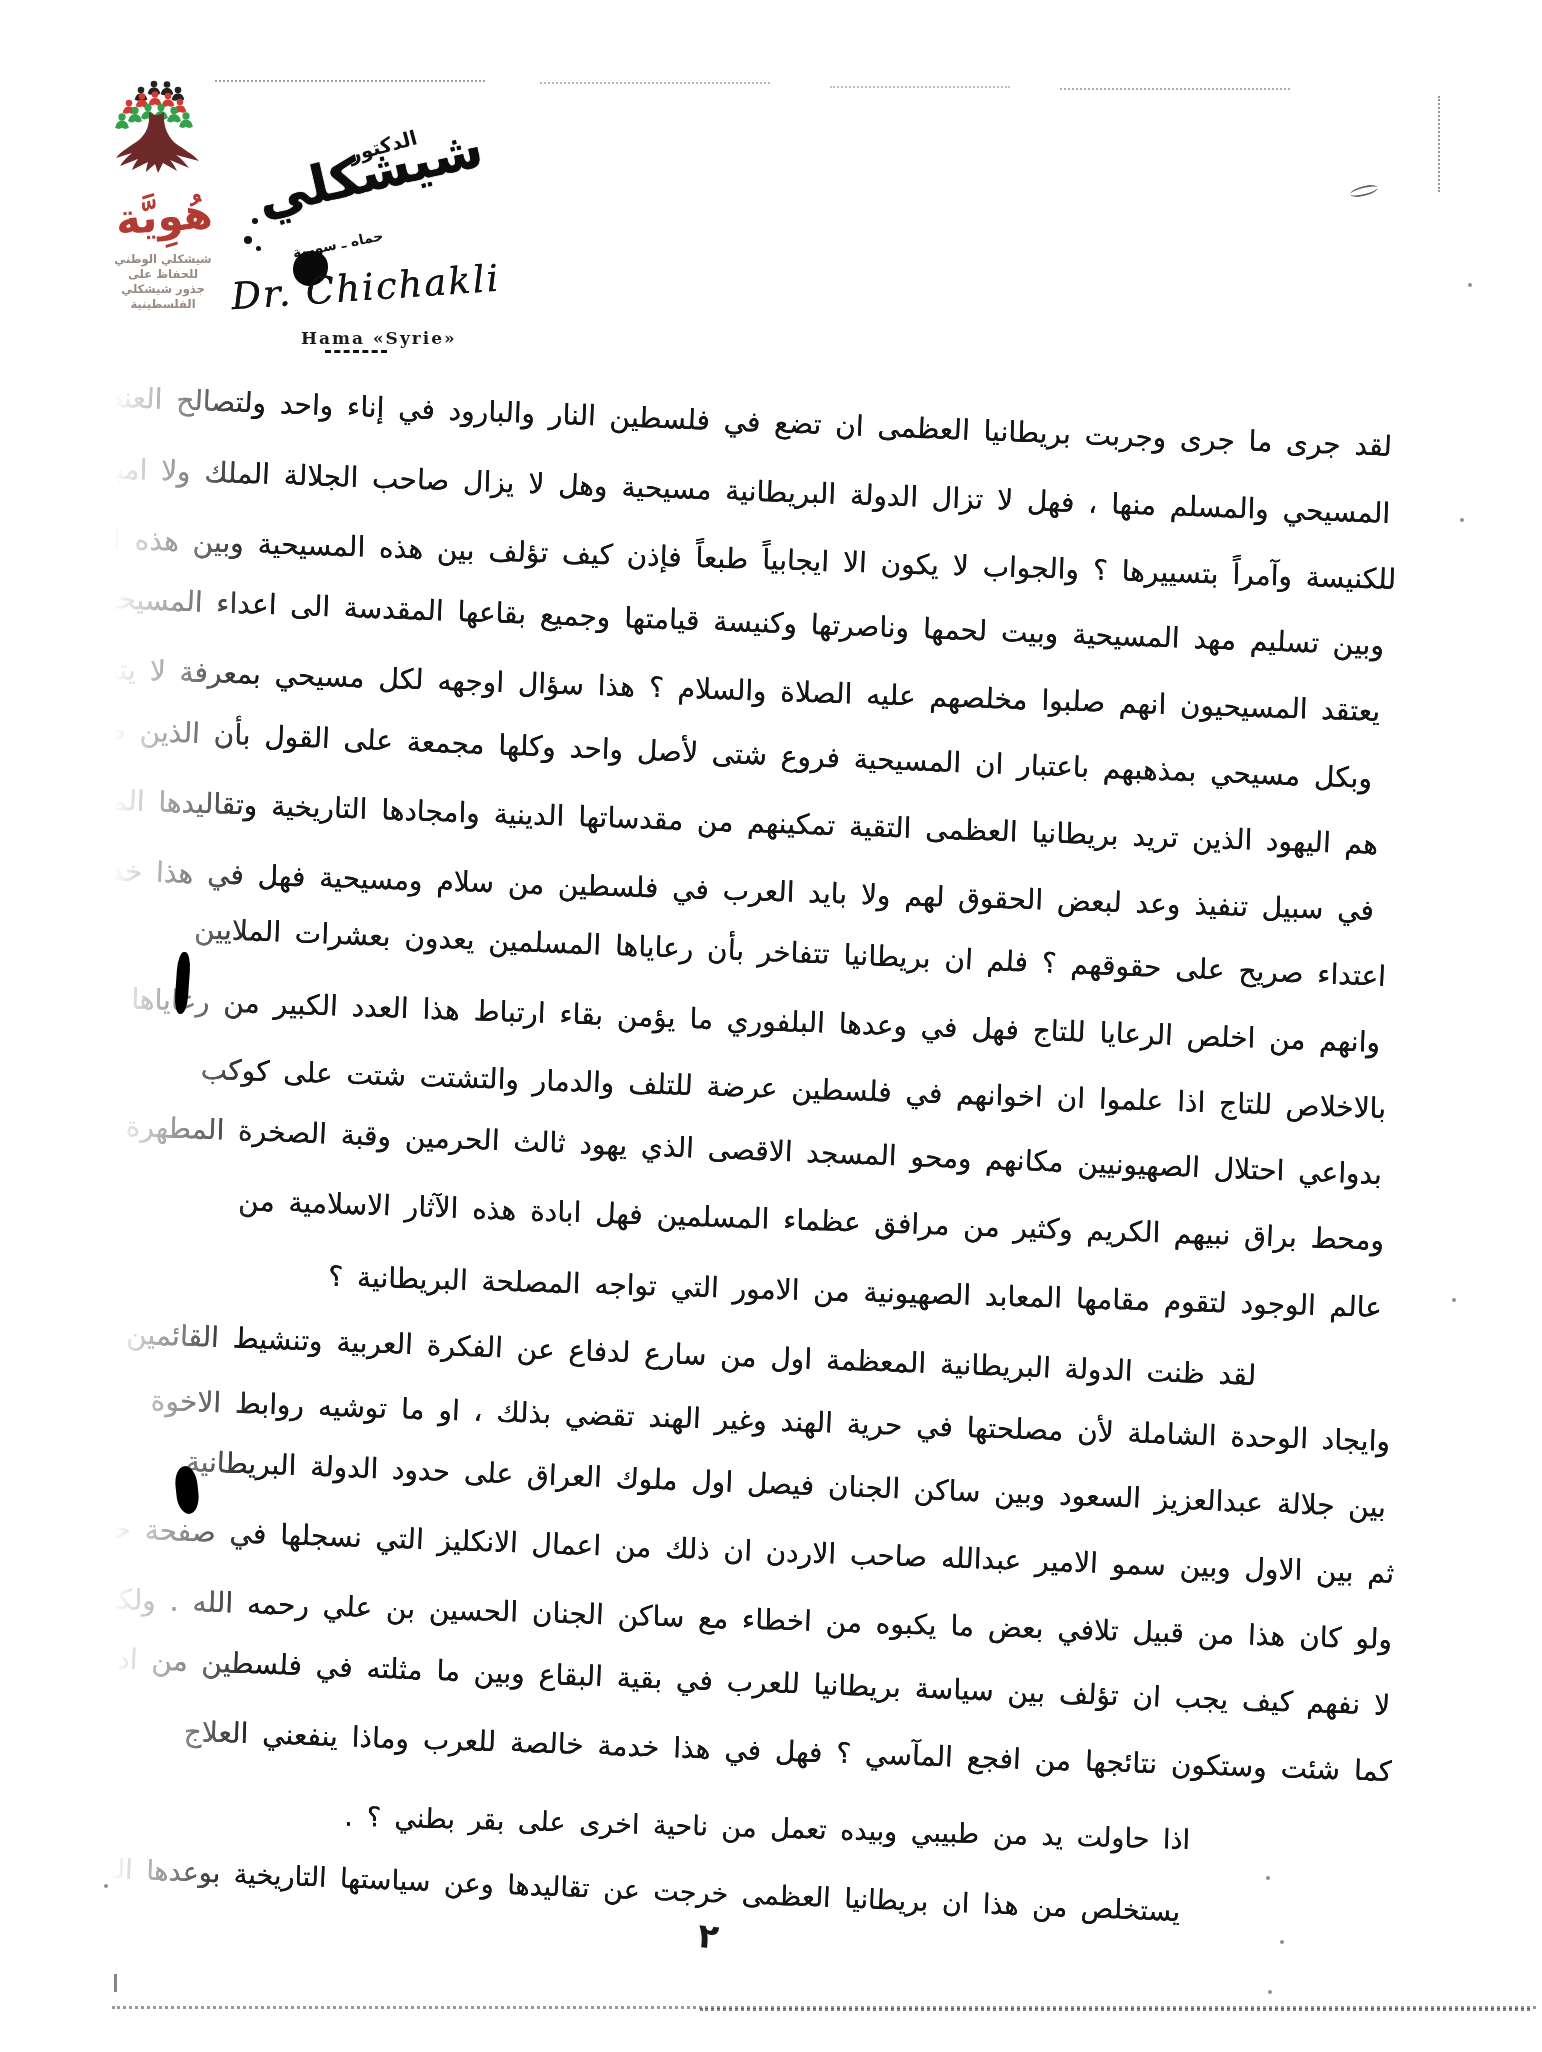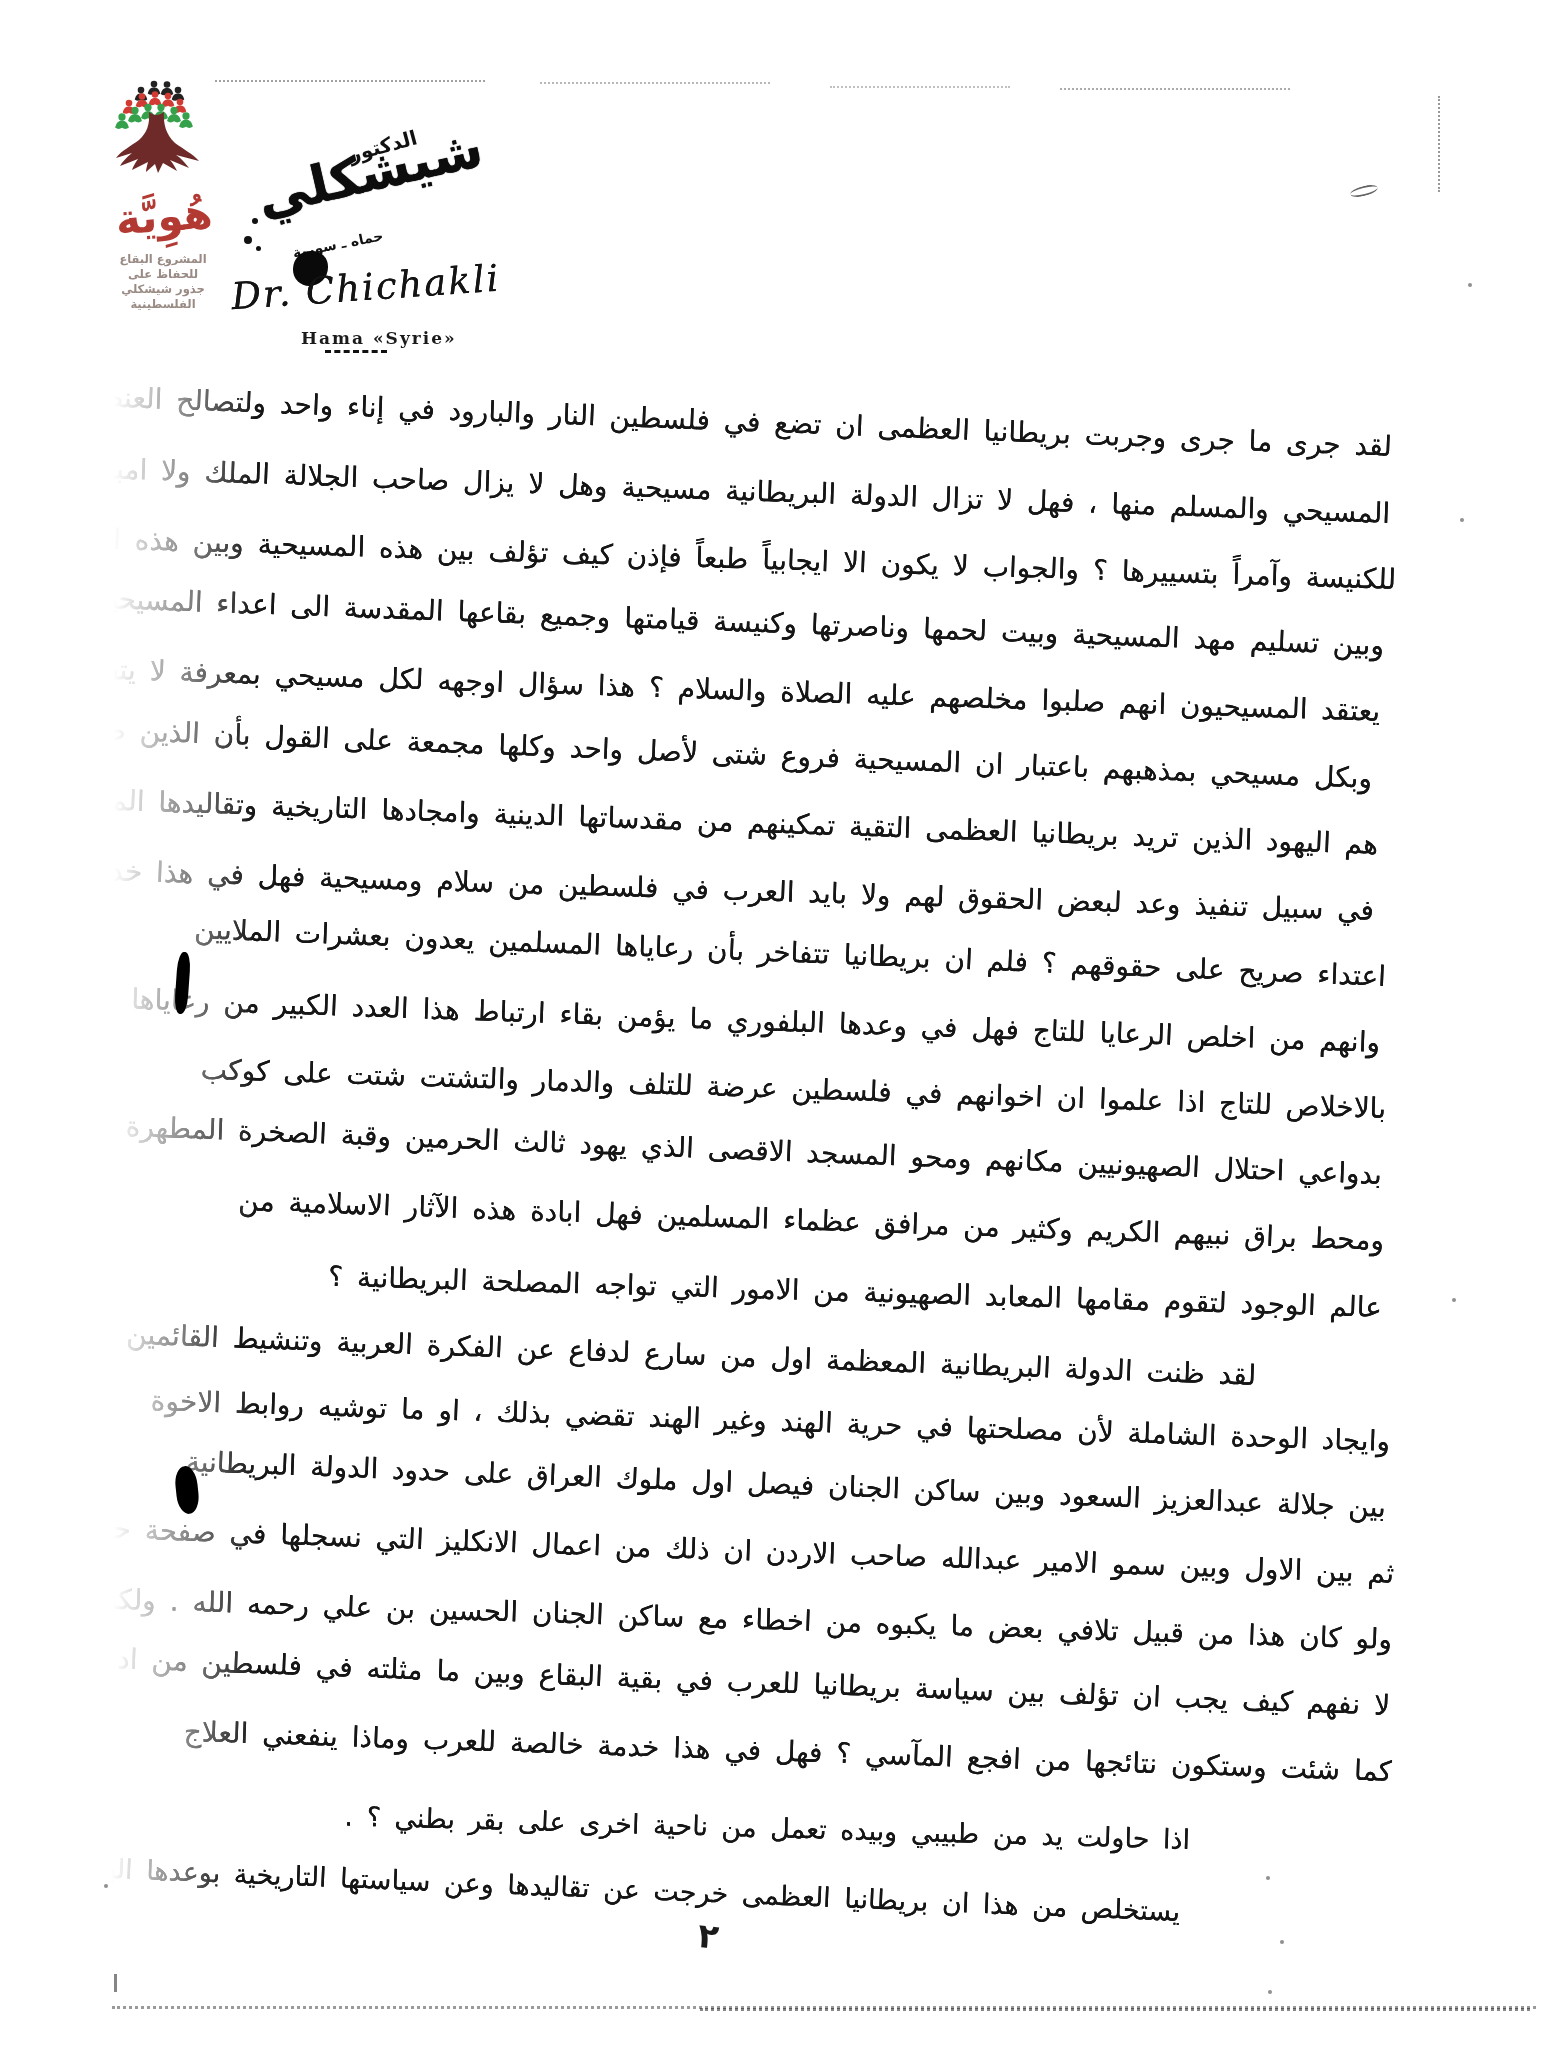--- a/index.html
+++ b/index.html
@@ -99,21 +99,21 @@
         <use href="#person" transform="translate(66 34.5) scale(1.1)"></use>
         <use href="#person" transform="translate(78 40) scale(1.1)"></use>
       </g>
       <path fill="#6e2a28" d="M41 36 C42 48 39 57 31 64 C23 70 13 75 8 82 L24 77
         C18 82 14 86 12 90 L30 83 C27 87 25 91 24 94 L40 86 C39 90 38 93 38 96
         L47 88 L50 97 L55 87 L69 95 C67 91 65 87 62 84 L81 92 C77 87 73 82 68 79
         L91 85 C85 78 75 73 67 67 C58 59 55 47 56 36 C51 40 46 40 41 36 Z"></path>
     </svg>
     <div class="logo-wordmark">هُوِيَّة</div>
     <div class="logo-tagline">
-      <div>المشروع البقاع للحفاظ على</div>
+      <div>شيشكلي الوطني للحفاظ على</div>
       <div>جذور شيشكلي الفلسطينية</div>
     </div>
   </div>
 
   <div class="c-title">الدكتور</div>
   <div class="c-name">شيشكلي</div>
   <div class="c-city">حماه ـ سورية</div>
   <span class="flourish-dot" style="left:252px;top:218px;width:6px;height:6px;"></span>
   <span class="flourish-dot" style="left:244px;top:236px;width:8px;height:8px;"></span>
   <span class="flourish-dot" style="left:256px;top:246px;width:5px;height:5px;"></span>

